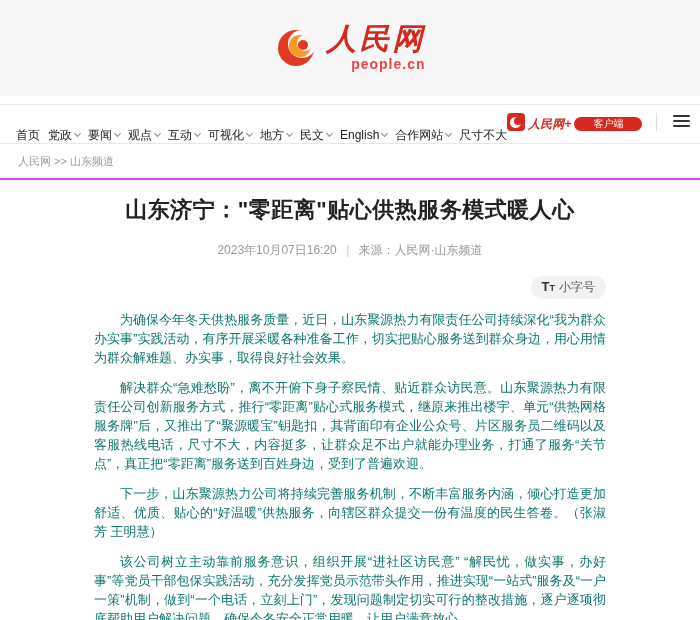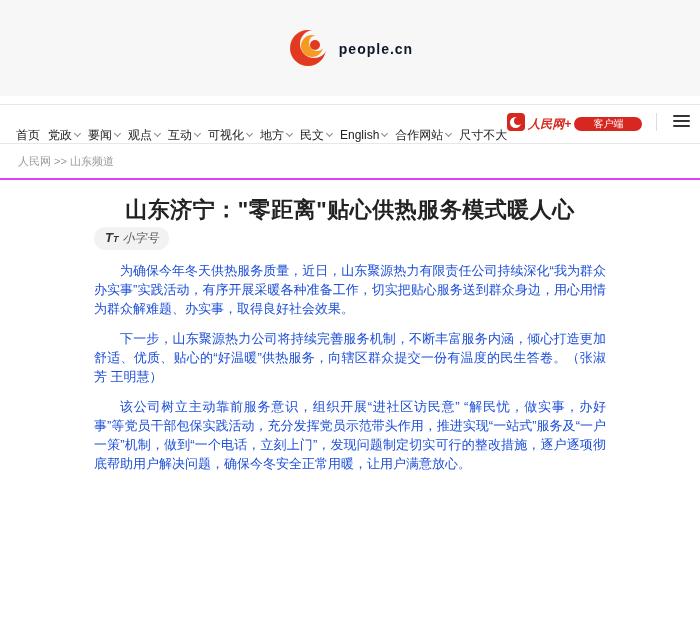--- a/index.html
+++ b/index.html
@@ -4,21 +4,21 @@
 <style>
   * { box-sizing: border-box; margin: 0; padding: 0; }
   html,body { width:700px; height:620px; overflow:hidden; background:#fff;
     font-family:"Liberation Sans","DejaVu Sans",sans-serif; color:#333; }
 
   
   .site-header { height:96px; background:#f7f7f7; display:flex; align-items:center; justify-content:center; }
   .logo { display:flex; align-items:center; gap:6px; cursor:pointer; }
   .logo-text { display:flex; flex-direction:column; align-items:flex-end; }
   .logo-main { color:#d6281e; font-size:30px; font-weight:bold; font-style:italic; letter-spacing:3px; line-height:1; }
-  .logo-sub  { color:#0f172a; font-size:14px; font-weight:bold; letter-spacing:1px; margin-top:2px; }
+  .logo-sub  { color:#ef4444; font-size:14px; font-weight:bold; letter-spacing:1px; margin-top:2px; }
 
   
   .main-nav { margin-top:8px; height:40px; background:#fff; border-top:1px solid #e7e7e7; border-bottom:1px solid #e7e7e7;
     display:flex; align-items:center; justify-content:space-between; padding:0 16px; white-space:nowrap; overflow:hidden; }
   .nav-left { display:flex; align-items:center; gap:8px; font-size:12px; color:#222;margin-top:22px; }
   .nav-item { display:inline-flex; align-items:center; gap:3px; cursor:pointer; }
   .caret { width:5px; height:5px; border-right:1px solid #8a8a8a; border-bottom:1px solid #8a8a8a;
     transform:rotate(45deg); margin-top:-3px; }
   .nav-right { display:flex; align-items:flex-start; gap:14px; }
   .app-badge { display:flex; align-items:center; gap:3px; cursor:pointer; }
@@ -31,43 +31,44 @@
 
   
   .breadcrumb-row { padding:10px 18px 9px; font-size:11px; color:#9a9a9a; border-bottom:2px solid #d946ef; }
   .breadcrumb-row span { cursor:pointer; }
 
   
   .article { width:512px; margin:0 auto; padding-top:16px; }
   .article-title { font-size:22px; font-weight:bold; color:#222; text-align:center; letter-spacing:0.5px; line-height:1.3; }
   .meta { text-align:center; font-size:12px; color:#999; margin-top:17px; }
   .meta .sep { margin:0 6px; color:#ccc; }
-  .toolbar { display:flex; margin-top:2px;font-style:italic; }
+  .toolbar { display:flex; justify-content:flex-end; margin-top:17px; }
   .pill { background:#f2f2f2; border-radius:13px; padding:3px 11px; display:inline-flex; align-items:baseline; gap:4px;
     font-size:12px; color:#555; cursor:pointer; }
   .pill .t-big { font-size:13px; font-weight:bold; color:#333; }
   .pill .t-small { font-size:9px; font-weight:bold; color:#333; }
   .article-body { margin-top:8px; }
-  .article-body p { font-size:13px; line-height:19px; color:#1d4ed8; text-indent:2em; text-align:justify; margin:11px 0; }
+  .article-body p { font-size:13px; line-height:19px; color:#0f766e; text-indent:2em; text-align:justify; margin:11px 0; }
 </style>
 </head>
 <body>
 
 <div class="site-header">
   <div class="logo">
     <span>
       <svg width="46" height="46" viewBox="0 0 46 46">
         <circle cx="21" cy="25" r="18" fill="#e23a21"></circle>
         <circle cx="27" cy="21" r="14" fill="#f7f7f7"></circle>
         <circle cx="25" cy="23" r="11" fill="#f59a23"></circle>
         <circle cx="30" cy="20" r="8" fill="#f7f7f7"></circle>
         <circle cx="28" cy="22" r="5" fill="#e23a21"></circle>
       </svg>
     </span>
     <span class="logo-text">
+      <span class="logo-main">人民网</span>
       <span class="logo-sub">people.cn</span>
     </span>
   </div>
 </div>
 
 <nav class="main-nav">
   <div class="nav-left">
 
       <span class="nav-item">
         <span>首页</span>
@@ -152,31 +153,37 @@
   </div>
 </nav>
 
 <div class="breadcrumb-row">
   <span>人民网 &gt;&gt; 山东频道</span>
 </div>
 
 <main class="article">
   <h1 class="article-title">山东济宁："零距离"贴心供热服务模式暖人心</h1>
 
+  <div class="meta">
+    <span>2023年10月07日16:20</span>
+    <span class="sep">|</span>
+    <span>来源：</span><span>人民网·山东频道</span>
+  </div>
 
   <div class="toolbar">
     <span class="pill">
       <span><span class="t-big">T</span><span class="t-small">T</span></span>
       <span>小字号</span>
     </span>
   </div>
 
   <div class="article-body">
 
       <p>为确保今年冬天供热服务质量，近日，山东聚源热力有限责任公司持续深化“我为群众办实事”实践活动，有序开展采暖各种准备工作，切实把贴心服务送到群众身边，用心用情为群众解难题、办实事，取得良好社会效果。</p>
 
+      <p>解决群众“急难愁盼”，离不开俯下身子察民情、贴近群众访民意。山东聚源热力有限责任公司创新服务方式，推行“零距离”贴心式服务模式，继原来推出楼宇、单元“供热网格服务牌”后，又推出了“聚源暖宝”钥匙扣，其背面印有企业公众号、片区服务员二维码以及客服热线电话，尺寸不大，内容挺多，让群众足不出户就能办理业务，打通了服务“关节点”，真正把“零距离”服务送到百姓身边，受到了普遍欢迎。</p>
 
       <p>下一步，山东聚源热力公司将持续完善服务机制，不断丰富服务内涵，倾心打造更加舒适、优质、贴心的“好温暖”供热服务，向辖区群众提交一份有温度的民生答卷。（张淑芳 王明慧）</p>
 
       <p>该公司树立主动靠前服务意识，组织开展“进社区访民意” “解民忧，做实事，办好事”等党员干部包保实践活动，充分发挥党员示范带头作用，推进实现“一站式”服务及“一户一策”机制，做到“一个电话，立刻上门”，发现问题制定切实可行的整改措施，逐户逐项彻底帮助用户解决问题，确保今冬安全正常用暖，让用户满意放心。</p>
     </div>
 
 </main>
 
 </body></html>

